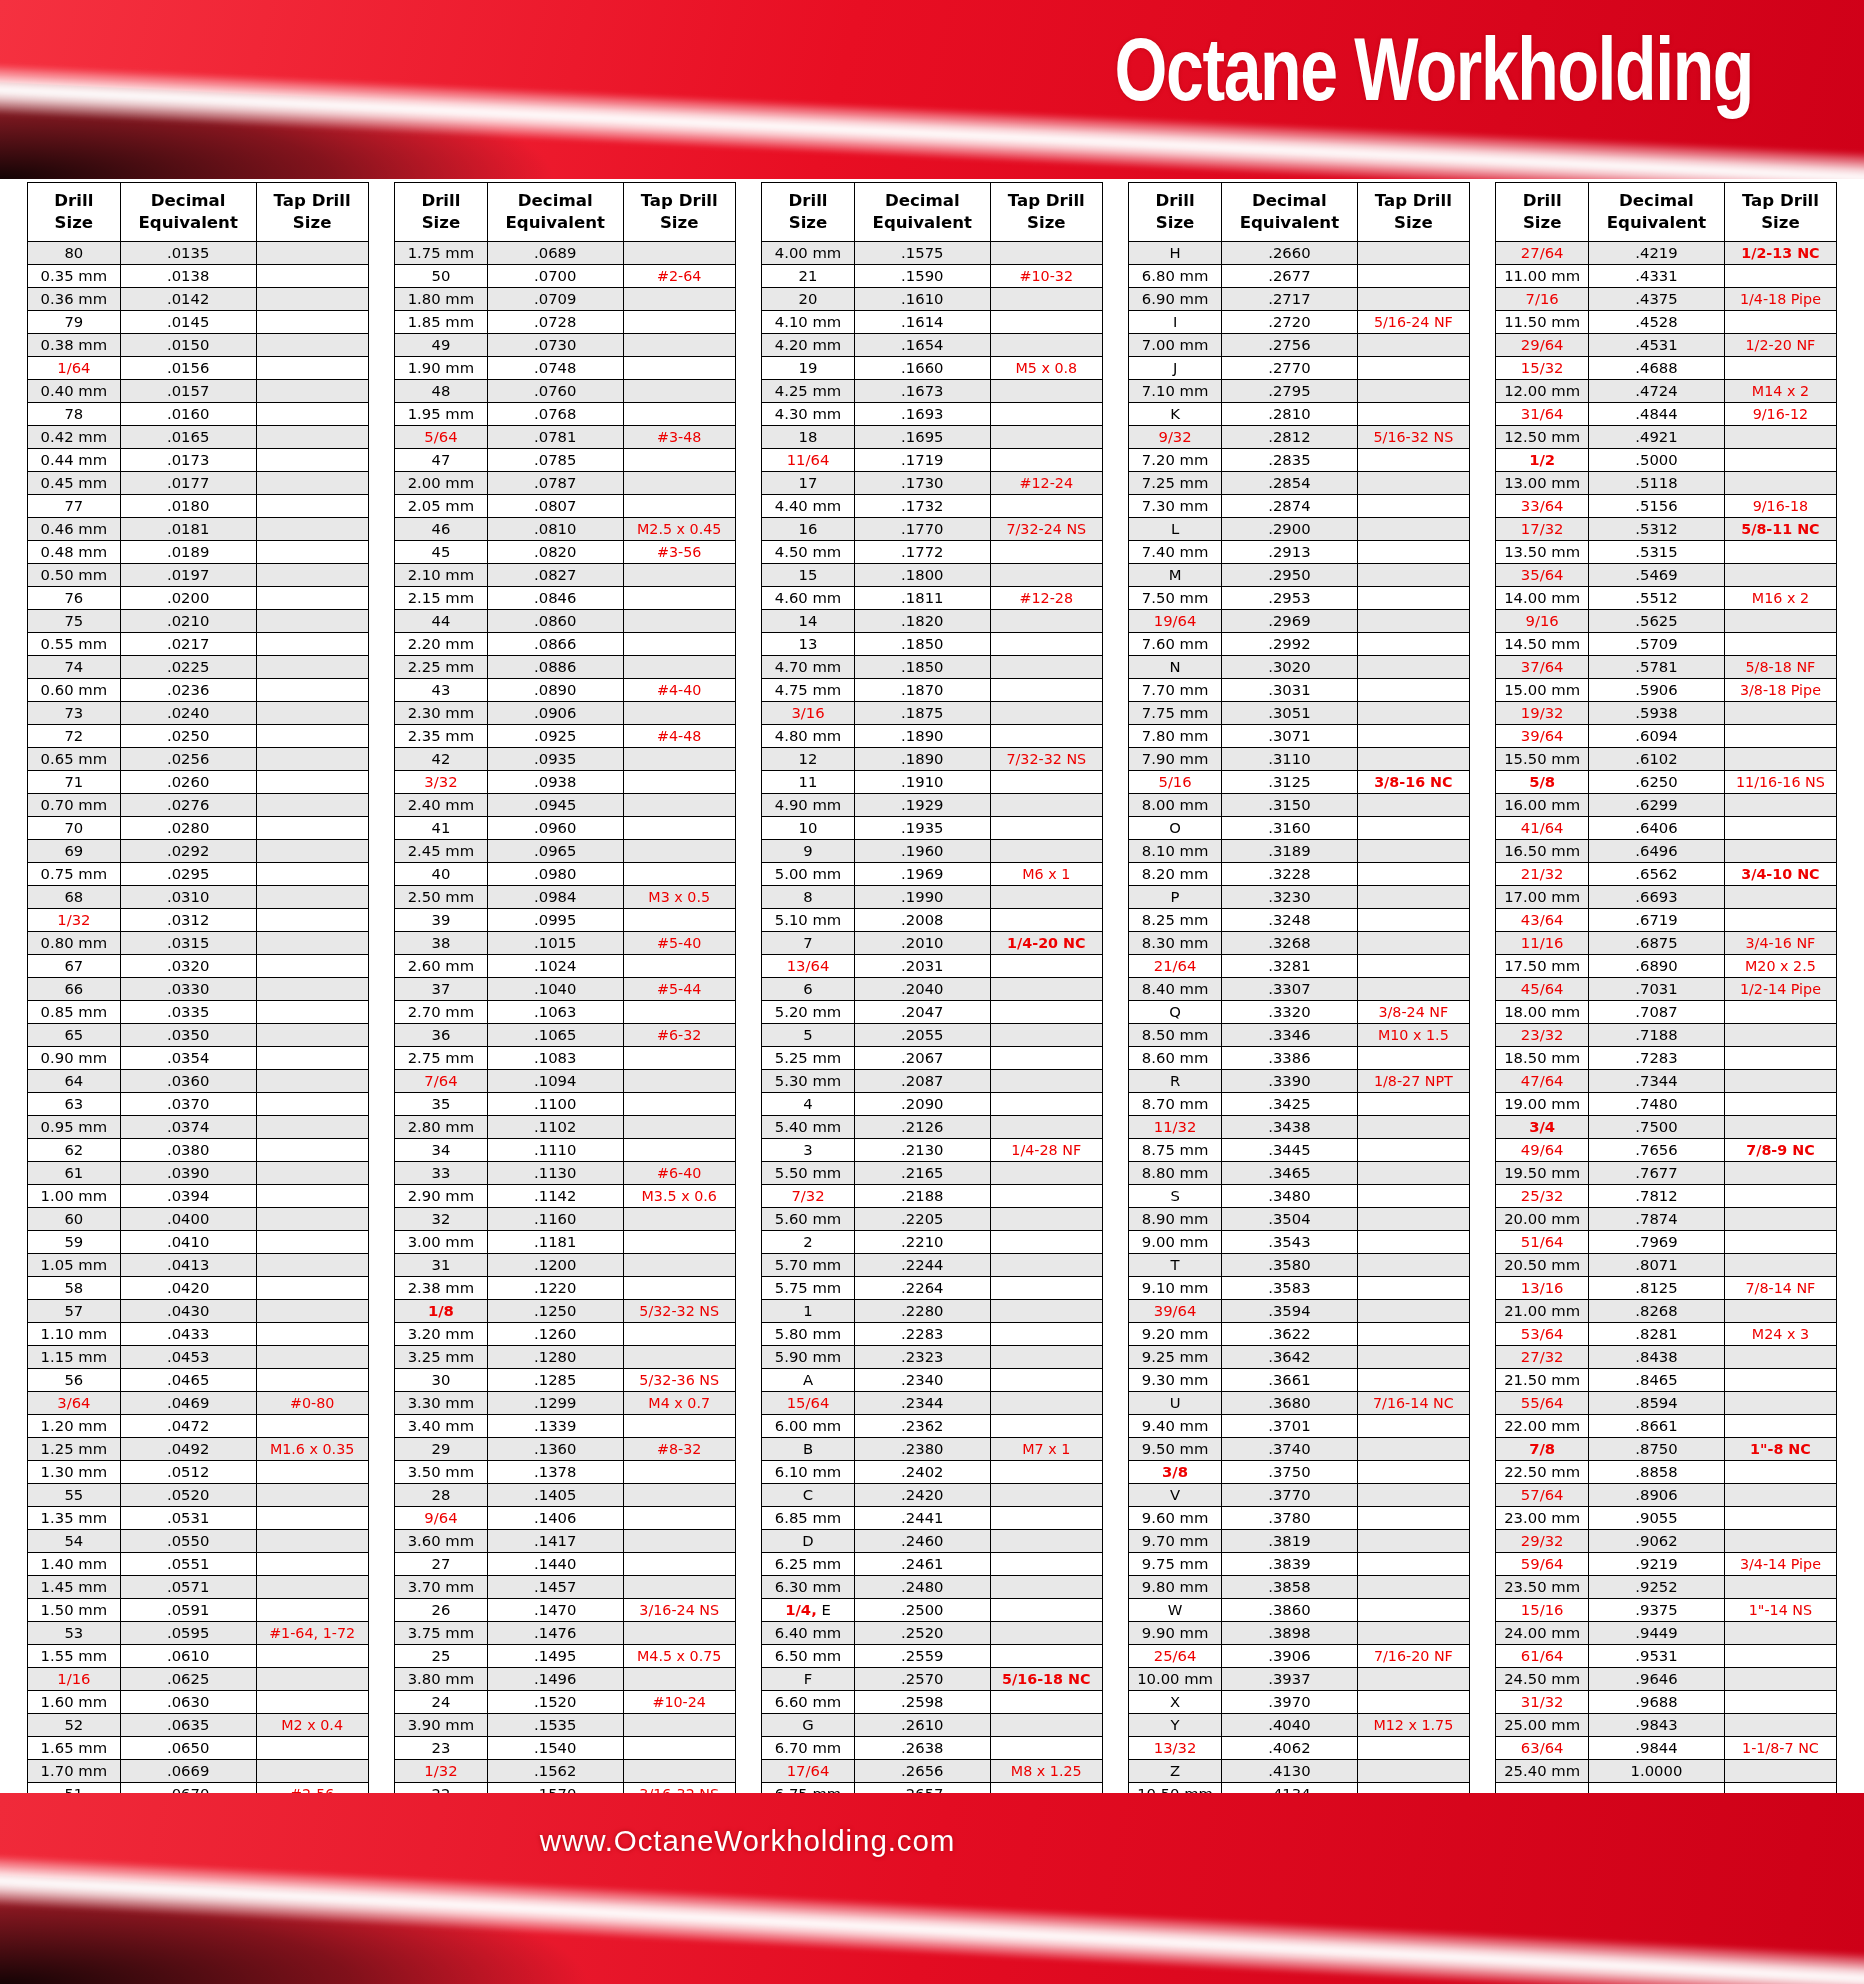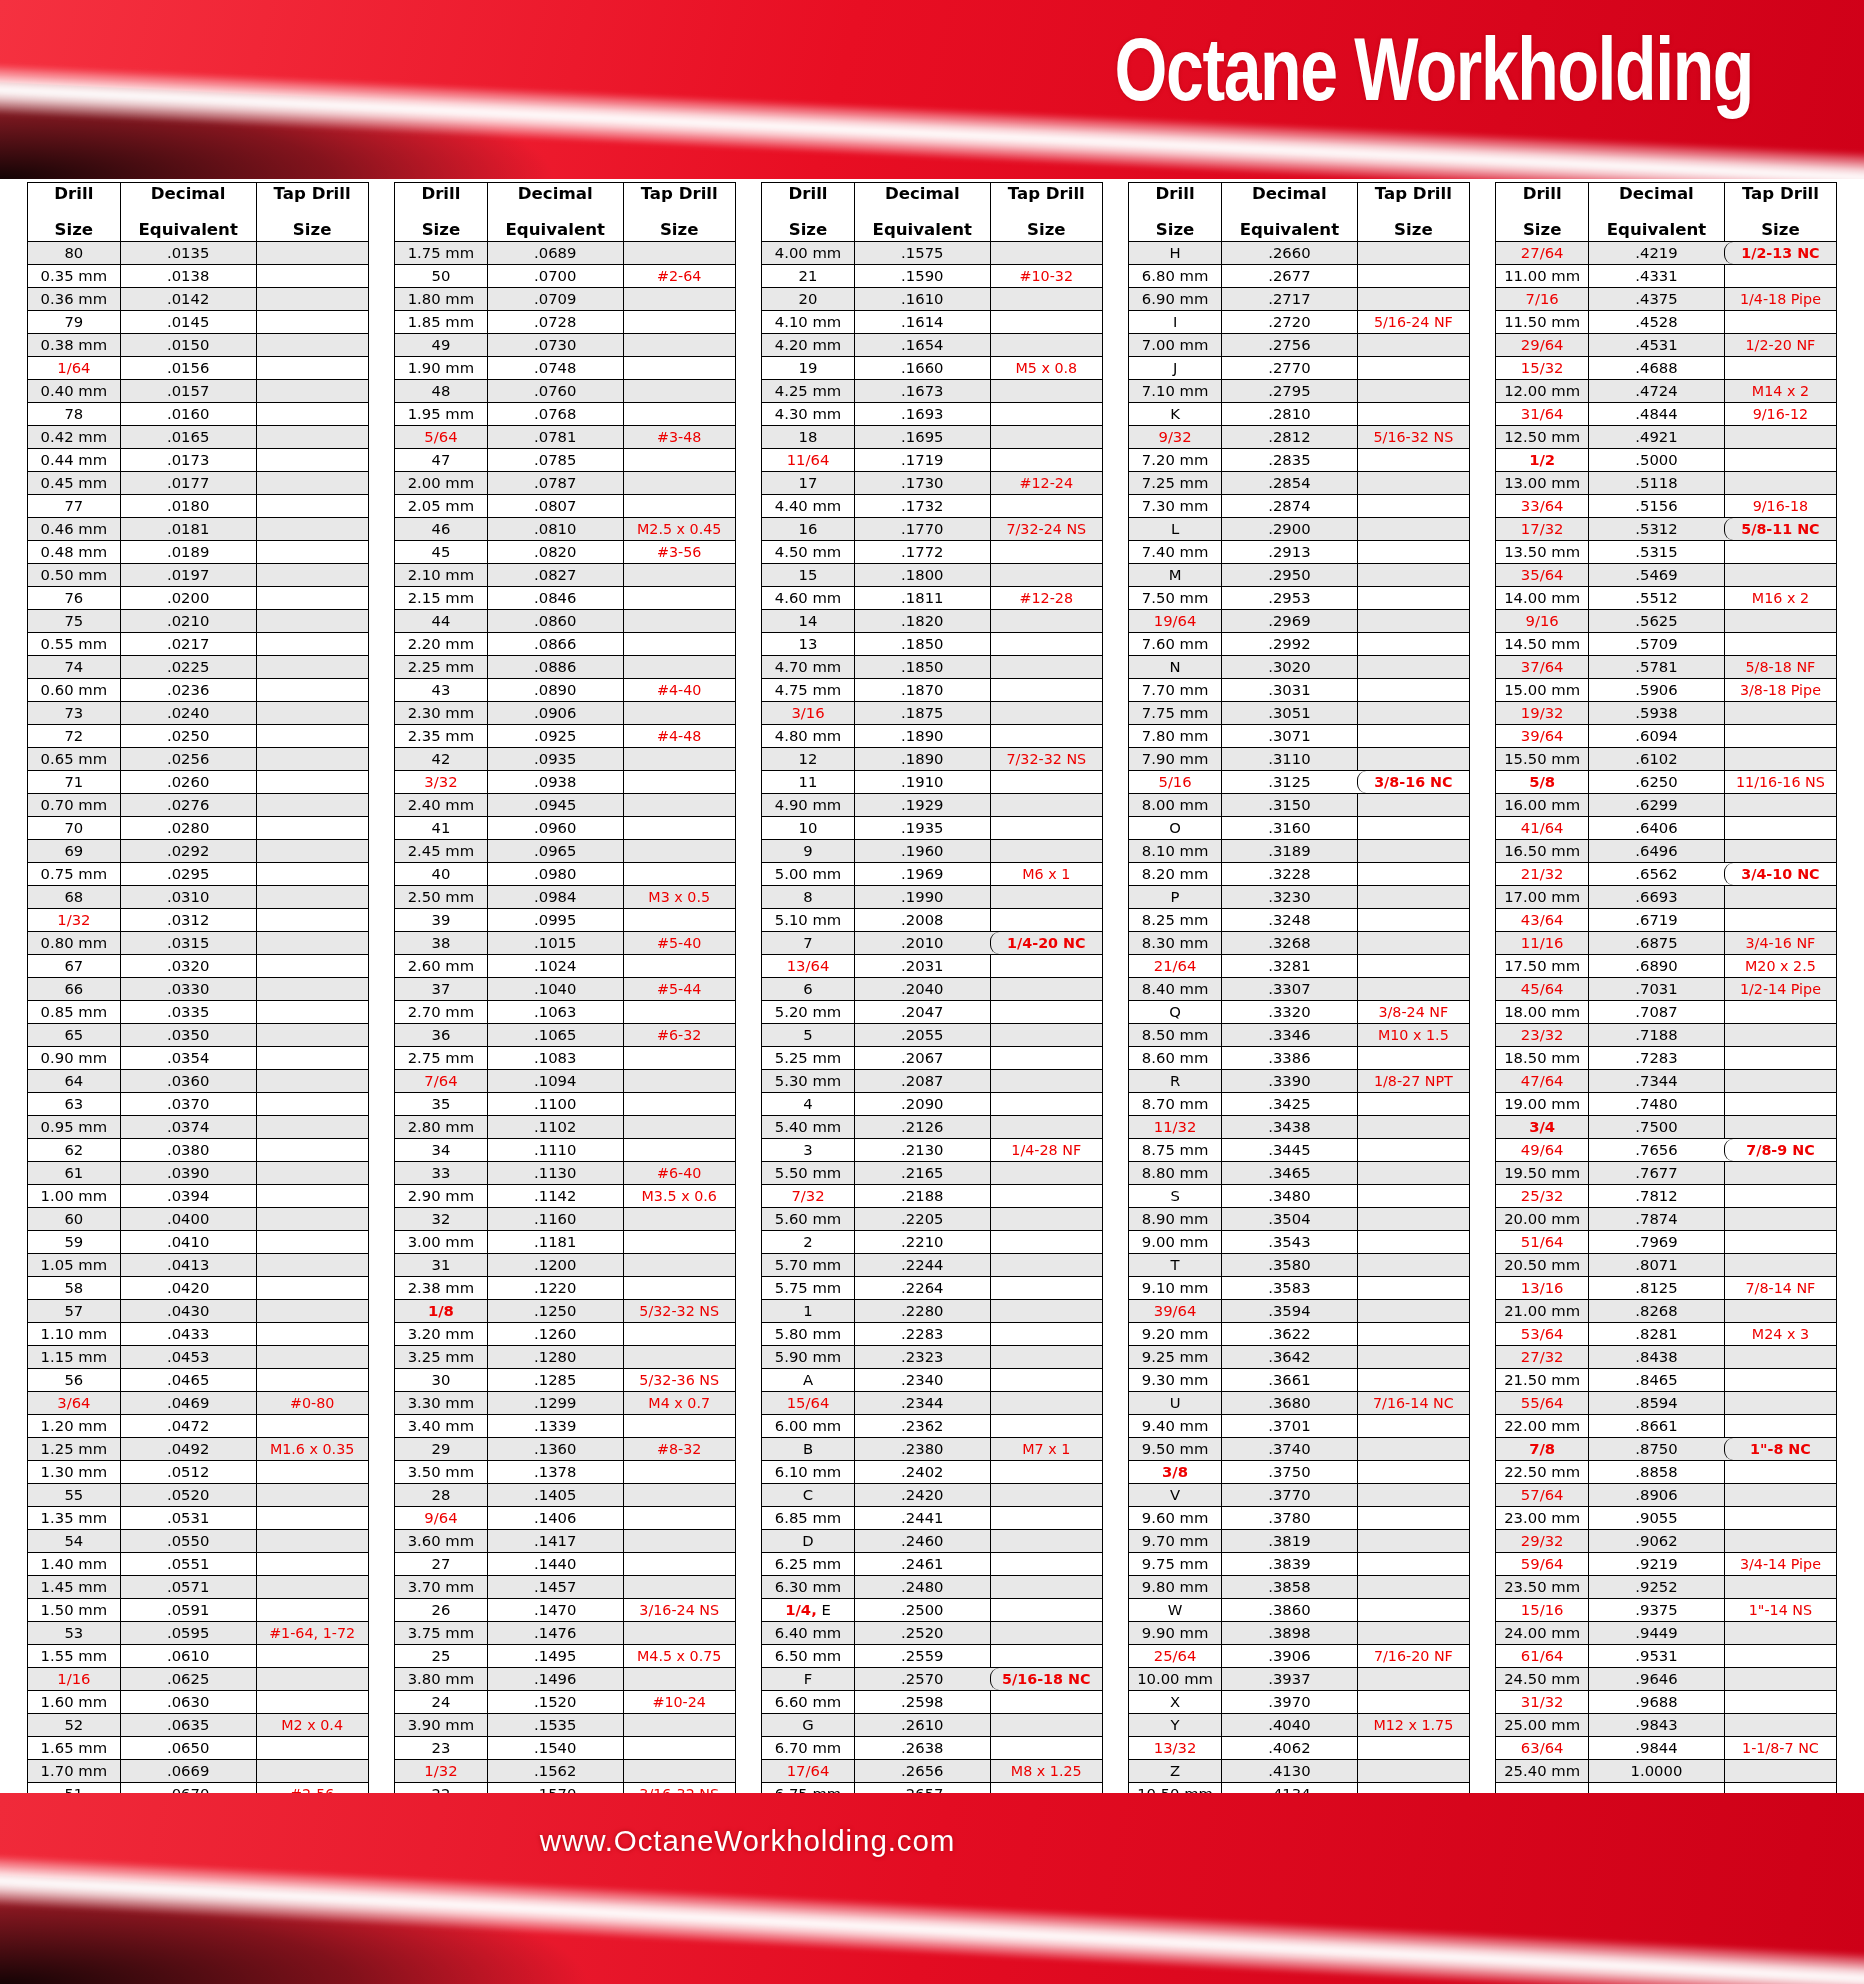--- a/index.html
+++ b/index.html
@@ -46,23 +46,23 @@
   .row:first-child{border-top:none;}
   .hrow{height:58px;}
   .shade{background:#e8e8e8;}
   .cell{
     display:flex;align-items:center;justify-content:center;box-sizing:border-box;
     font-size:14.8px;color:#000;line-height:1;white-space:nowrap;overflow:hidden;
   }
   .c1{width:27%;}
   .c2{width:40%;border-left:0.9px solid #000;}
   .c3{width:33%;border-left:0.9px solid #000;font-size:14.3px;}
-  .hcell{flex-direction:column;justify-content:space-between;font-weight:bold;font-size:16.6px;line-height:1.35;}
+  .hcell{flex-direction:column;justify-content:center;font-weight:bold;font-size:16.6px;line-height:1.35;}
   .red{color:#ee0000;}
-  .bold{font-weight:bold;border-radius:9px;}
+  .bold{font-weight:bold;}
 </style>
 </head>
 <body>
 
 <div class="band band-top">
   <div class="corner-shade"></div>
   <div class="streak"></div>
 </div>
 <h1 class="brand-title">Octane Workholding</h1>
 

